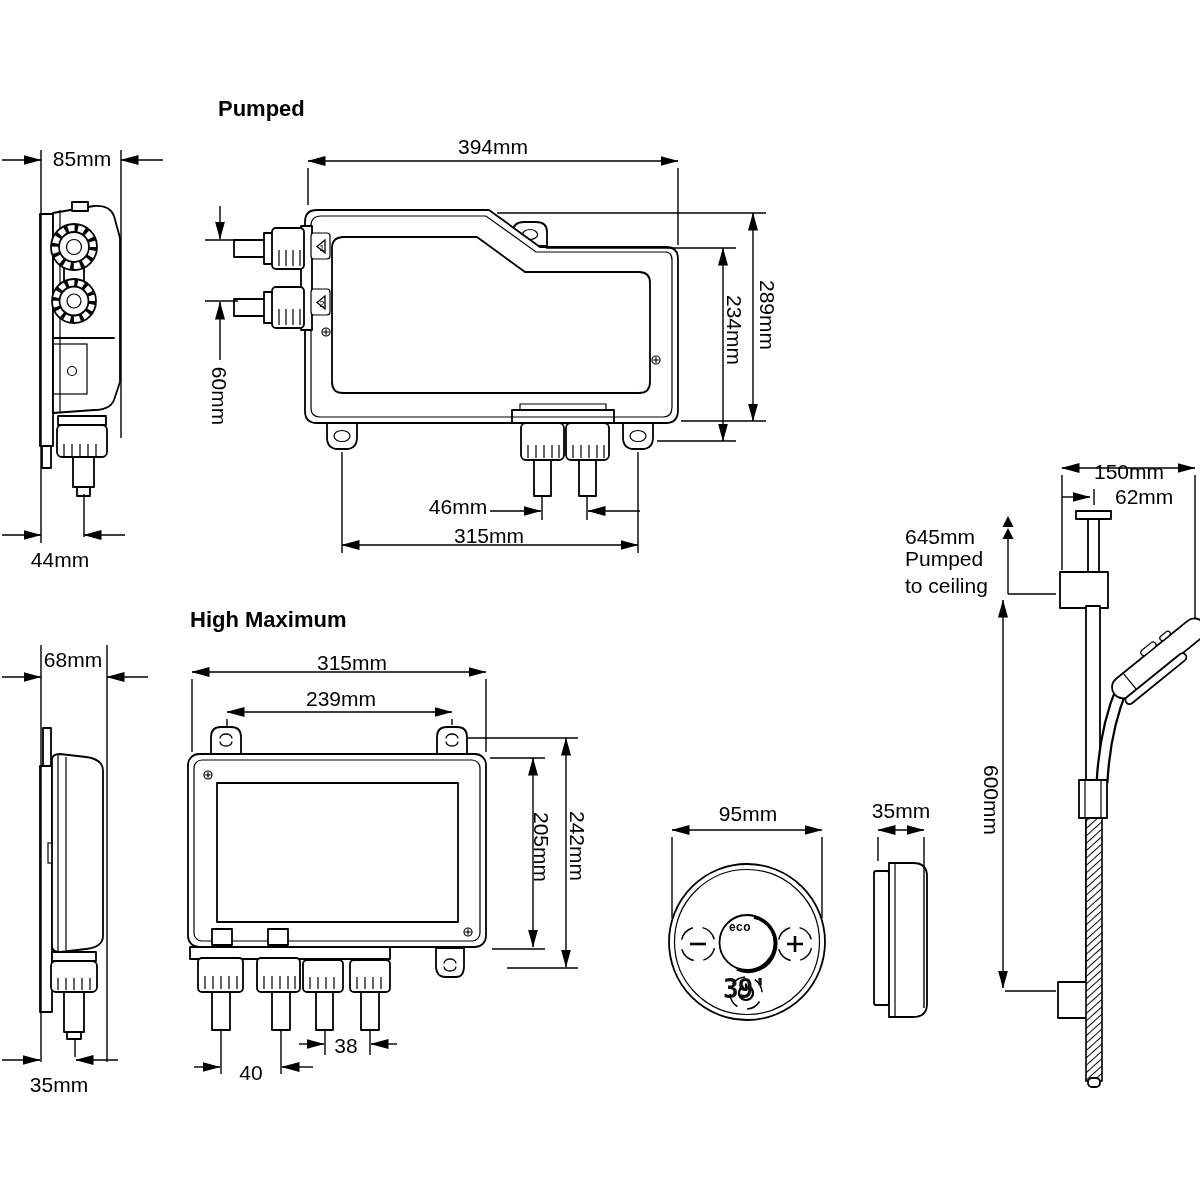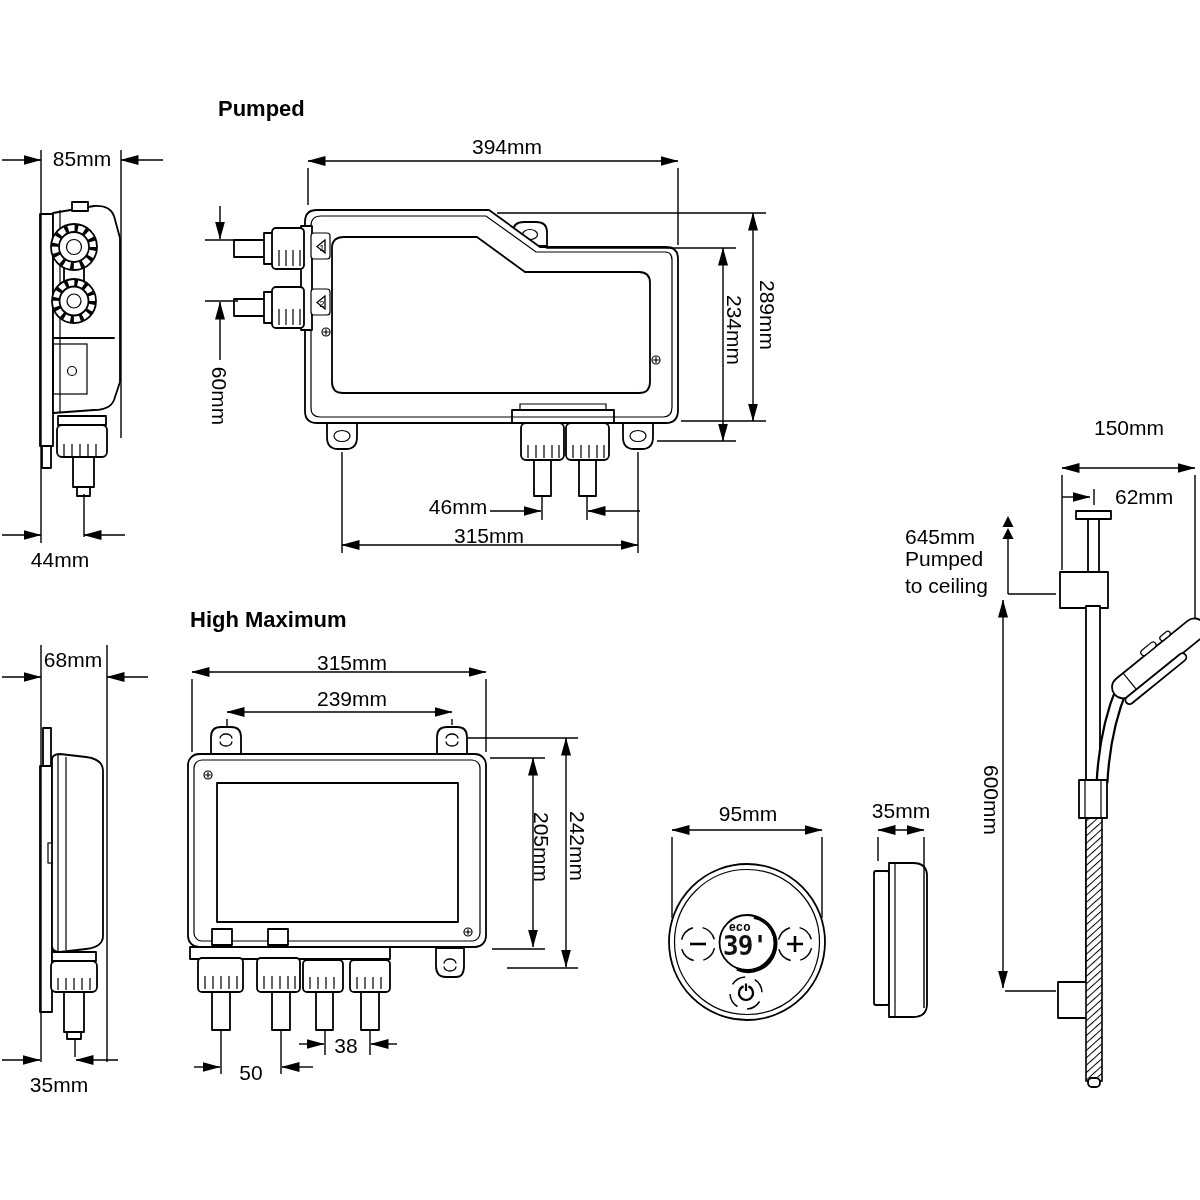--- a/index.html
+++ b/index.html
@@ -5,21 +5,21 @@
   html,body{margin:0;padding:0;background:#fff;}
   .canvas{position:relative;width:1200px;height:1200px;background:#fff;overflow:hidden;
           font-family:"Liberation Sans", sans-serif;color:#000;}
   .canvas svg{position:absolute;left:0;top:0;}
   .lbl{position:absolute;font-size:21px;line-height:1;white-space:nowrap;color:#000;}
   .lbl.c{transform:translate(-50%,-50%);}
   .lbl.rot{transform:translate(-50%,-50%) rotate(90deg);}
   .title{position:absolute;font-size:22px;font-weight:bold;line-height:1;white-space:nowrap;}
   .eco{position:absolute;font-size:12px;font-weight:bold;letter-spacing:.5px;transform:translate(-50%,-50%);}
   .seg{position:absolute;font-family:"DejaVu Sans Mono", monospace;font-weight:bold;font-size:26px;
-       transform:translate(-50%,-50%);letter-spacing:-1px;color:#111;}
+       transform:translate(-50%,-50%);letter-spacing:-1px;color:#111;margin-top:43px;}
   
   .p  {fill:none;stroke:#000;stroke-width:1.8;stroke-linejoin:round;stroke-linecap:round;}
   .pf {fill:#fff;stroke:#000;stroke-width:1.8;stroke-linejoin:round;}
   .pt {fill:none;stroke:#000;stroke-width:1.2;}
   .pft{fill:#fff;stroke:#000;stroke-width:1.2;}
   .d  {fill:none;stroke:#000;stroke-width:1.4;}
   .ic {fill:none;stroke:#000;stroke-width:1.3;}
 </style>
 </head>
 <body>
@@ -291,41 +291,41 @@
       <rect class="pf" x="-52" y="10" width="76" height="8" rx="4"></rect>
     </g>
   </g>
 </svg>
 
   <div class="title" style="left:218px;top:98px">Pumped</div>
   <div class="title" style="left:190px;top:609px">High Maximum</div>
 
   <div class="lbl c" style="left:82px;top:158px">85mm</div>
   <div class="lbl c" style="left:60px;top:559px">44mm</div>
-  <div class="lbl c" style="left:507px;top:146px">394mm</div>
+  <div class="lbl c" style="left:493px;top:146px">394mm</div>
   <div class="lbl rot" style="left:767px;top:315px">289mm</div>
   <div class="lbl rot" style="left:734px;top:330px">234mm</div>
   <div class="lbl rot" style="left:219px;top:396px">60mm</div>
   <div class="lbl c" style="left:458px;top:506px">46mm</div>
   <div class="lbl c" style="left:489px;top:535px">315mm</div>
 
   <div class="lbl c" style="left:73px;top:659px">68mm</div>
   <div class="lbl c" style="left:59px;top:1084px">35mm</div>
   <div class="lbl c" style="left:352px;top:662px">315mm</div>
-  <div class="lbl c" style="left:352px;top:698px">239mm</div>
+  <div class="lbl c" style="left:341px;top:698px">239mm</div>
   <div class="lbl rot" style="left:577px;top:846px">242mm</div>
   <div class="lbl rot" style="left:541px;top:847px">205mm</div>
-  <div class="lbl c" style="left:251px;top:1072px">50</div>
+  <div class="lbl c" style="left:251px;top:1072px">40</div>
   <div class="lbl c" style="left:346px;top:1045px">38</div>
 
   <div class="lbl c" style="left:748px;top:813px">95mm</div>
   <div class="lbl c" style="left:901px;top:810px">35mm</div>
   <div class="eco" style="left:740px;top:927px">eco</div>
   <div class="seg" style="left:745px;top:946px">39'</div>
 
-  <div class="lbl c" style="left:1129px;top:427px">150mm</div>
+  <div class="lbl c" style="left:1129px;top:471px">150mm</div>
   <div class="lbl" style="left:1115px;top:486px">62mm</div>
   <div class="lbl" style="left:905px;top:526px">645mm</div>
   <div class="lbl" style="left:905px;top:548px">Pumped</div>
   <div class="lbl" style="left:905px;top:575px">to ceiling</div>
   <div class="lbl rot" style="left:991px;top:800px">600mm</div>
 
 </div>
 
 </body></html>

